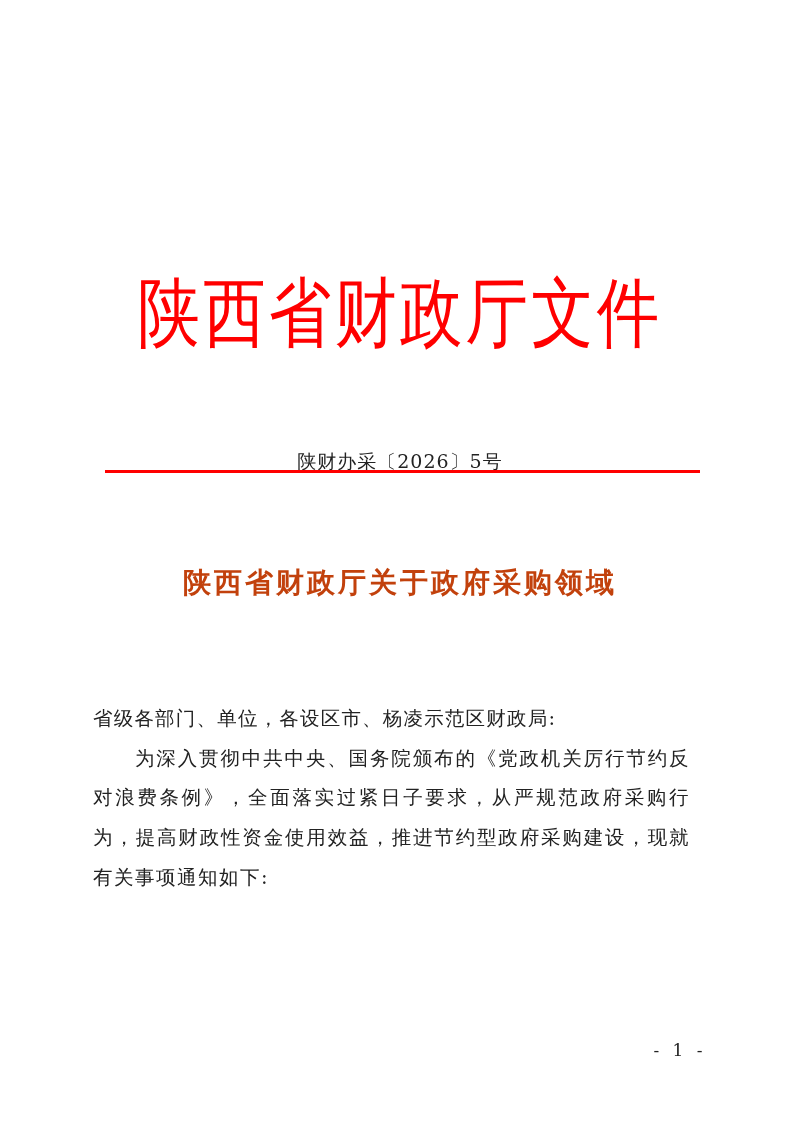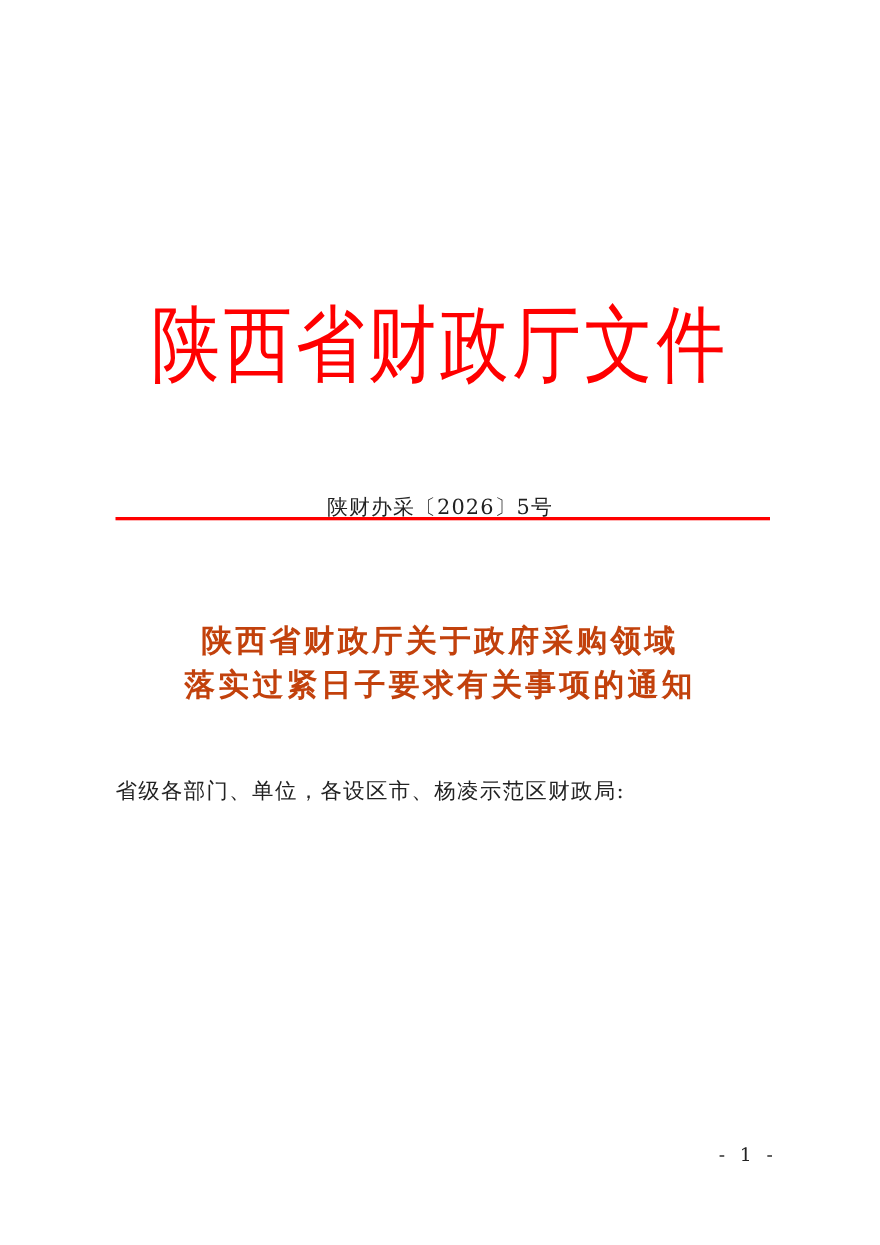--- a/index.html
+++ b/index.html
@@ -29,21 +29,21 @@
 
     .notice-title {
       position: absolute; left: 0; width: 800px; text-align: center;
       font-weight: bold; font-size: 28px; line-height: 34px; color: #c2410c;
       letter-spacing: 3px;
     }
     .title-line-1 { top: 566px; }
     .title-line-2 { top: 606px; }
 
     .body {
-      position: absolute; left: 105px; top: 699px; width: 597px;
+      position: absolute; left: 93px; top: 699px; width: 597px;
       font-size: 19.5px; line-height: 39.7px; color: #222;
       letter-spacing: 1.5px; text-align: justify; text-align-last: left;
       word-break: break-all;
     }
     .body p { margin: 0; }
     .indent { text-indent: 42px; }
     .salutation { letter-spacing: 1.2px; }
 
     .section-heading {
       font-family: "DejaVu Sans", "Liberation Sans", sans-serif;
@@ -62,21 +62,21 @@
 
   <div class="red-header">
     <span>陕西省财政厅文件</span>
   </div>
 
   <div class="doc-number">陕财办采〔2026〕5号</div>
 
   <div class="red-rule"></div>
 
   <div class="notice-title title-line-1">陕西省财政厅关于政府采购领域</div>
-  <div class="notice-title title-line-2">落实过紧日子要求有关事项的通知</div>
 
   <div class="body">
     <p class="salutation">省级各部门、单位，各设区市、杨凌示范区财政局:</p>
+    <p class="indent">为深入贯彻中共中央、国务院颁布的《党政机关厉行节约反对浪费条例》，全面落实过紧日子要求，从严规范政府采购行为，提高财政性资金使用效益，推进节约型政府采购建设，现就有关事项通知如下:</p>
   </div>
 
   <div class="page-number">- 1 -</div>
 
 </div>
 
 </body></html>

